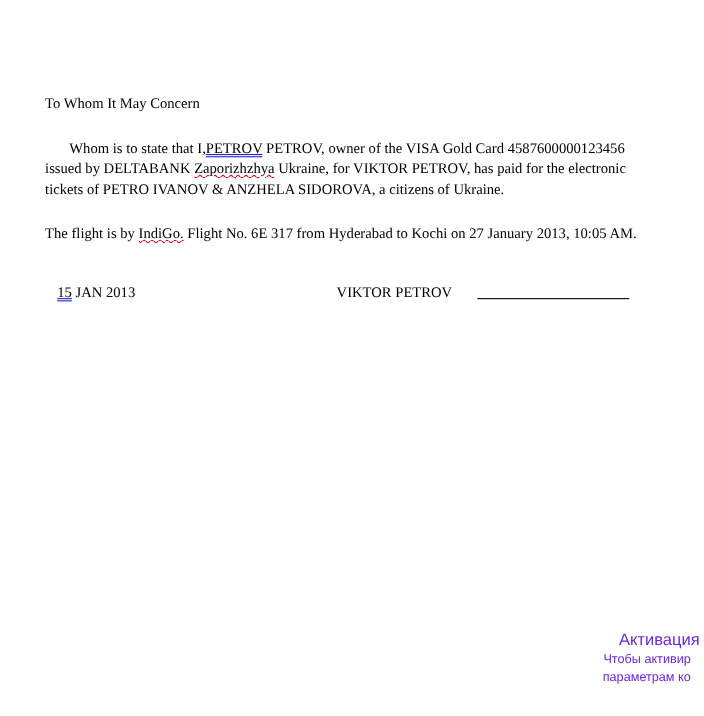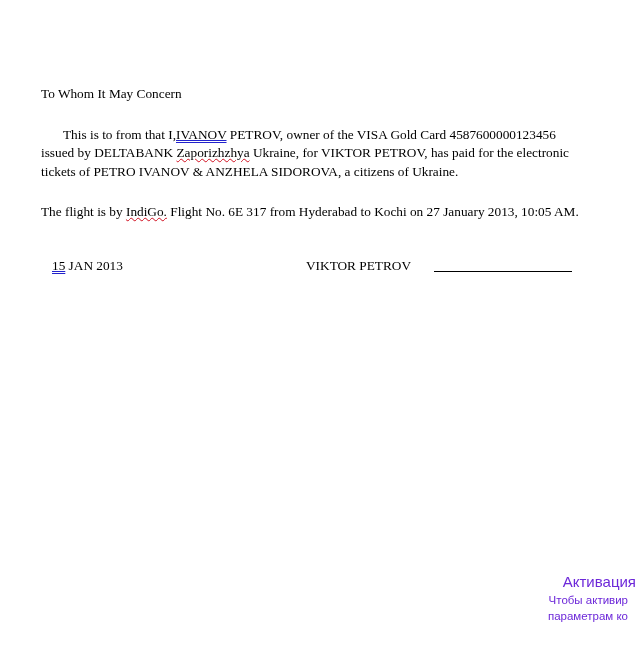--- a/index.html
+++ b/index.html
@@ -106,21 +106,21 @@
 </style>
 </head>
 <body>
 
 <div class="page">
 
   <div class="doc-body">
 
     <p class="para salutation">To Whom It May Concern</p>
 
-    <p class="para indent"><span>This is to from that I,</span><span class="grammar-error">IVANOV</span><span> PETROV, owner of the VISA Gold Card 4587600000123456 issued by DELTABANK </span><span class="spell-error">Zaporizhzhya</span><span> Ukraine, for VIKTOR PETROV, has paid for the electronic tickets of PETRO IVANOV &amp; ANZHELA SIDOROVA, a citizens of Ukraine.</span></p>
+    <p class="para indent"><span>Whom is to state that I,</span><span class="grammar-error">PETROV</span><span> PETROV, owner of the VISA Gold Card 4587600000123456 issued by DELTABANK </span><span class="spell-error">Zaporizhzhya</span><span> Ukraine, for VIKTOR PETROV, has paid for the electronic tickets of PETRO IVANOV &amp; ANZHELA SIDOROVA, a citizens of Ukraine.</span></p>
 
     <p class="para para-flight"><span>The flight is by </span><span class="spell-error">IndiGo.</span><span> Flight No. 6E 317 from Hyderabad to Kochi on 27 January 2013, 10:05 AM.</span></p>
 
   </div>
 
   <div class="sign-row">
     <div class="sign-date"><span class="grammar-error">15</span><span> JAN 2013</span></div>
     <div class="sign-name">VIKTOR PETROV</div>
     <div class="sign-line"></div>
   </div>

